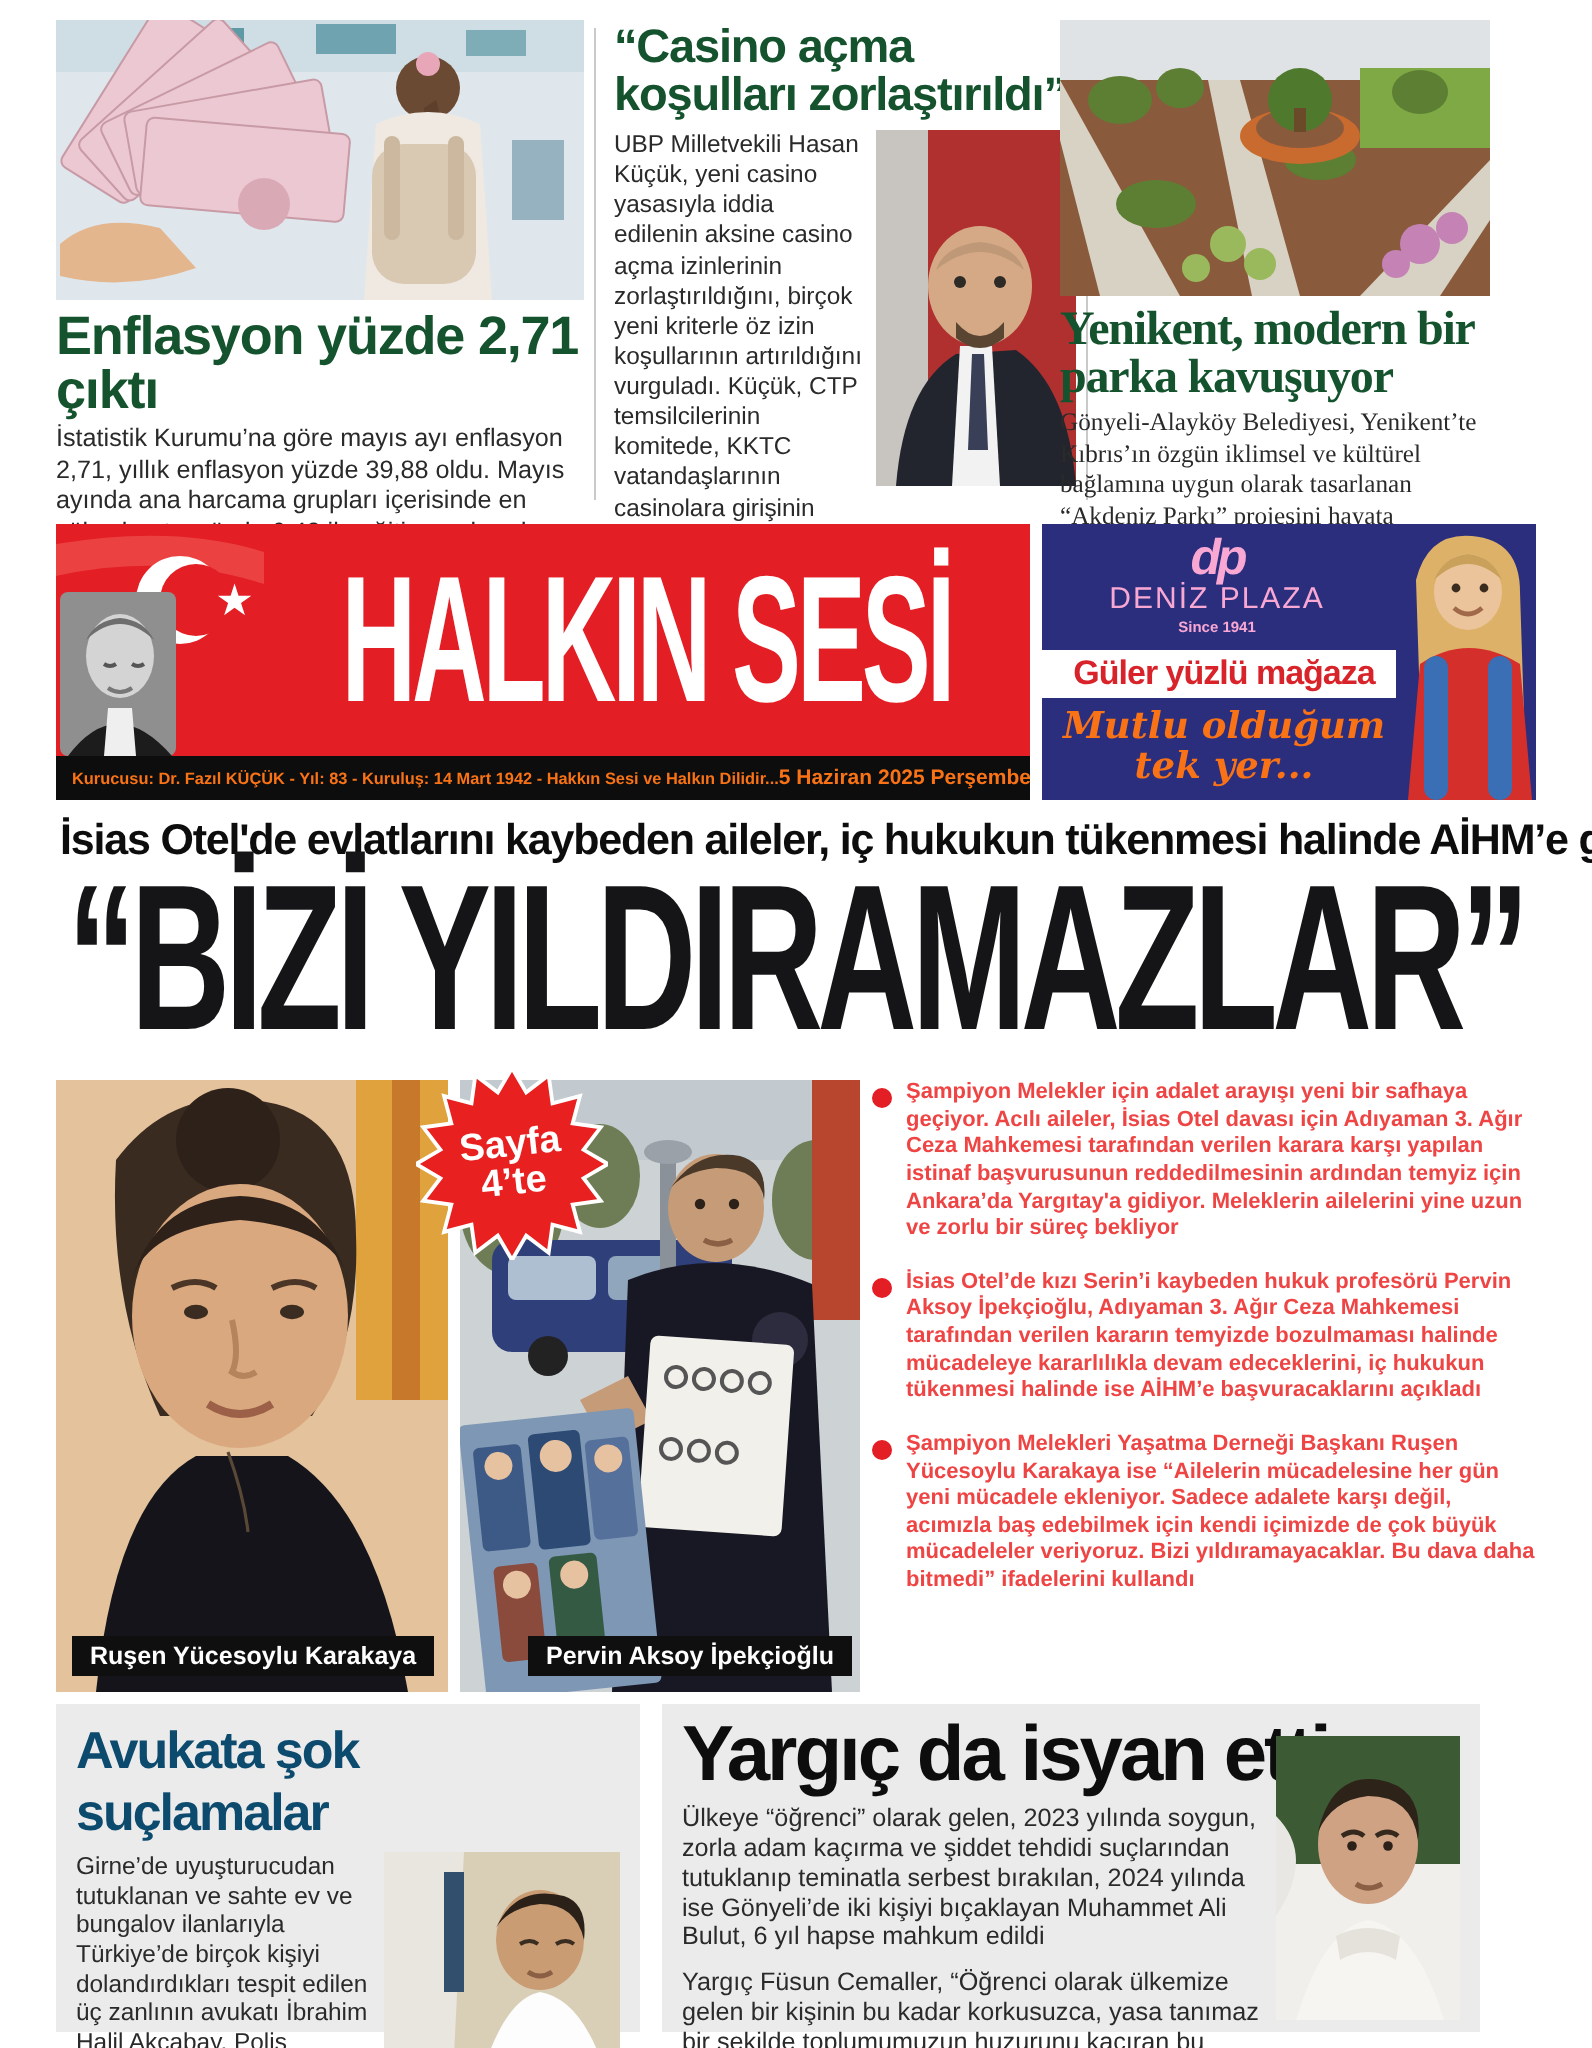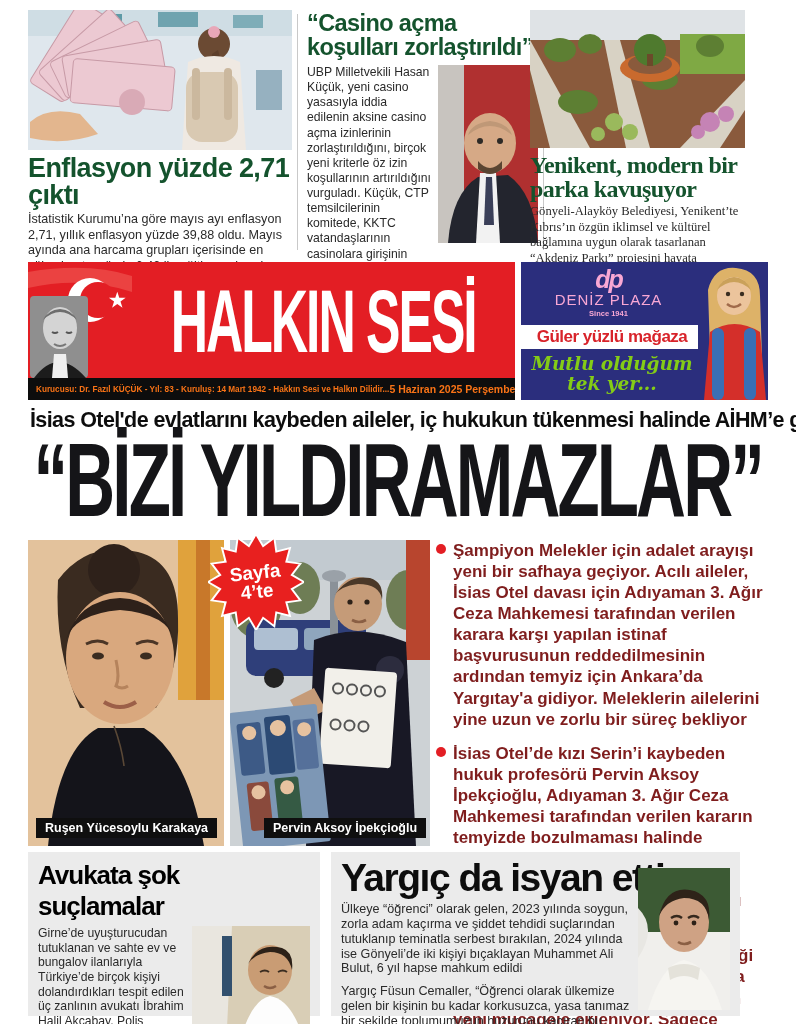--- a/index.html
+++ b/index.html
@@ -28,47 +28,47 @@
   .flagart{position:absolute;left:0;top:0;width:104px;height:116px;}
 
   
   .ad{position:absolute;left:521px;top:262px;width:247px;height:138px;background:#2b2e7d;overflow:hidden;}
   .ad-logo{position:absolute;left:0;top:6px;width:175px;text-align:center;color:#f9a8d4;}
   .ad-logo .dp{font-size:25px;font-weight:bold;font-style:italic;letter-spacing:-2px;line-height:0.9;}
   .ad-logo .brand{font-size:15px;font-weight:normal;letter-spacing:1px;margin-top:0px;}
   .ad-logo .since{font-size:7.5px;font-weight:bold;margin-top:1px;}
   .ad-band{position:absolute;left:0;top:63px;width:182px;height:24px;background:#fff;display:flex;align-items:center;justify-content:center;}
   .ad-band span{color:#d8232a;font-weight:bold;font-size:17px;letter-spacing:-0.5px;white-space:nowrap;}
-  .ad-script{position:absolute;left:0;top:92px;width:182px;text-align:center;color:#84cc16;
+  .ad-script{position:absolute;left:0;top:92px;width:182px;text-align:center;color:#f97316;
              font-family:"DejaVu Serif",serif;font-style:italic;font-weight:bold;font-size:18.5px;line-height:1.1;}
   .ad-girl{position:absolute;right:0;top:0;width:70px;height:138px;}
 
   
   .kicker{position:absolute;left:30px;top:408px;width:738px;font-size:21.5px;font-weight:bold;
           letter-spacing:-0.6px;color:#0d0d0d;white-space:nowrap;}
   .bighead{position:absolute;left:28px;top:428px;width:740px;height:104px;display:flex;align-items:center;justify-content:center;}
   .bighead span{font-size:96px;font-weight:bold;color:#151518;letter-spacing:-4px;white-space:nowrap;
                 transform:scaleX(0.72) scaleY(1.08);transform-origin:center;}
   .main-photo{position:absolute;top:540px;height:306px;overflow:hidden;}
   .caption{position:absolute;bottom:8px;background:#0f0f0f;color:#fff;font-size:12.5px;font-weight:bold;
            padding:3px 9px;white-space:nowrap;}
   .badge{position:absolute;left:208px;top:534px;width:96px;height:96px;z-index:6;}
   .badge .burst{position:absolute;inset:0;}
   .badge .btxt{position:absolute;inset:0;display:flex;flex-direction:column;align-items:center;justify-content:center;
                color:#fff;font-weight:bold;font-size:19px;line-height:1.0;transform:rotate(-6deg);}
   .bullets{position:absolute;left:436px;top:540px;width:332px;}
-  .bullets p{margin:0 0 13px 0;font-size:17px;line-height:1.24;font-weight:bold;color:#7f1d1d;
+  .bullets p{margin:0 0 13px 0;font-size:11px;line-height:1.24;font-weight:bold;color:#ef4444;
              padding-left:17px;position:relative;}
   .dot{position:absolute;left:0;top:4px;width:10px;height:10px;border-radius:50%;background:#e31e24;display:inline-block;}
 
   
   .box{position:absolute;top:852px;height:164px;background:#ebebeb;box-sizing:border-box;}
   .box-l{left:28px;width:292px;padding:6px 10px;}
   .box-r{left:331px;width:409px;padding:4px 10px;}
-  .box-l h3{margin:2px 0 4px 0;font-size:26px;letter-spacing:-1px;color:#000000;}
+  .box-l h3{margin:2px 0 4px 0;font-size:26px;letter-spacing:-1px;color:#0c4a6e;}
   .box-r h3{margin:0 0 2px 0;font-size:39px;letter-spacing:-1.5px;color:#0d0d0d;}
   .bl-row{display:flex;gap:8px;}
   .bl-text{flex:1;font-size:12.2px;line-height:1.2;color:#2a2a2a;}
   .bl-photo{width:118px;height:122px;flex:none;}
   .br-row{display:flex;gap:8px;}
   .br-text{flex:1;font-size:12.6px;line-height:1.18;color:#2a2a2a;}
   .br-text p{margin:0 0 8px 0;}
   .br-photo{width:92px;height:142px;flex:none;margin-top:-34px;}
   .br-photo .photo{height:142px;}
   .bl-photo .photo{height:122px;}

